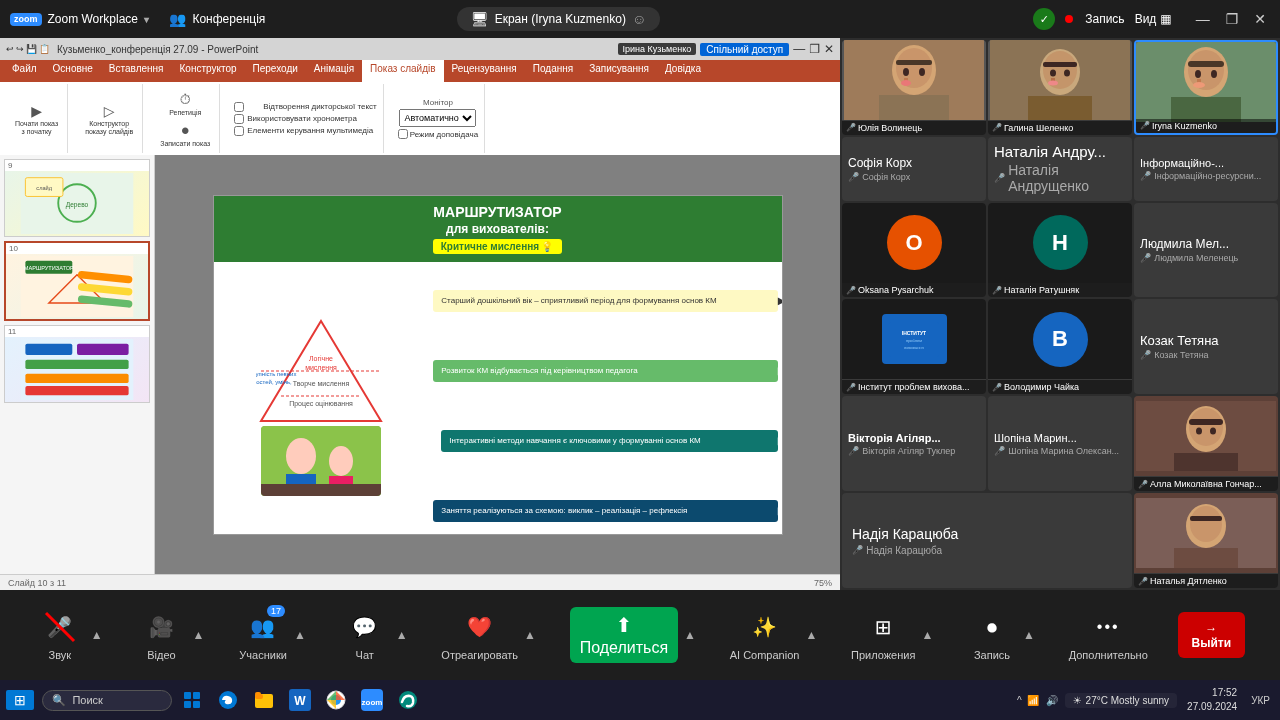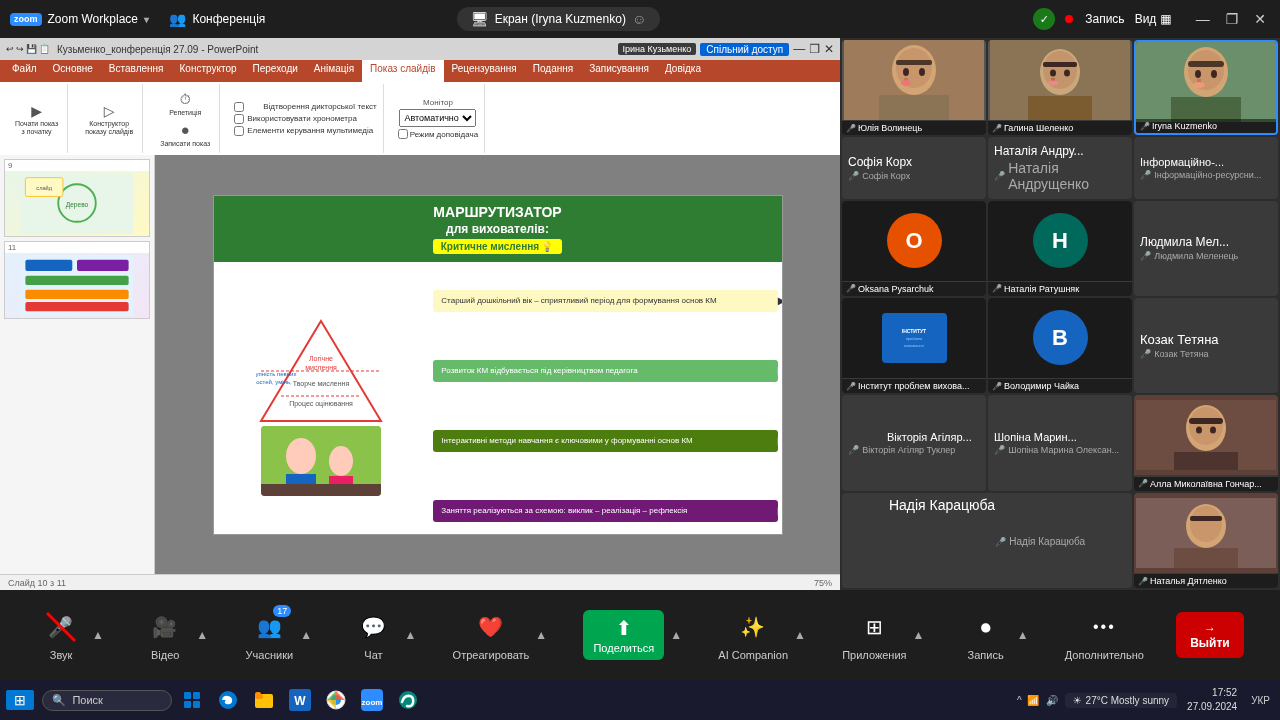--- a/index.html
+++ b/index.html
@@ -662,20 +662,34 @@
             <div class="slide-thumb-img thumb-9">
               <svg width="100%" height="100%" viewBox="0 0 120 65">
                 <rect width="120" height="65" fill="#E8F5E9"></rect>
                 <circle cx="60" cy="32" r="20" fill="none" stroke="#4CAF50" stroke-width="2"></circle>
                 <text x="60" y="36" text-anchor="middle" font-size="7" fill="#2E7D32">Дерево</text>
                 <rect x="5" y="5" width="40" height="20" rx="2" fill="#FFF9C4" stroke="#FBC02D" stroke-width="1"></rect>
                 <text x="25" y="18" text-anchor="middle" font-size="6" fill="#555">слайд</text>
               </svg>
             </div>
           </div>
+          <div class="slide-thumb active">
+            <div class="slide-thumb-num">10</div>
+            <div class="slide-thumb-img thumb-10">
+              <svg width="100%" height="100%" viewBox="0 0 120 65">
+                <rect width="120" height="65" fill="#FFF3E0"></rect>
+                <rect x="5" y="5" width="50" height="14" rx="2" fill="#2E7D32"></rect>
+                <text x="30" y="15" text-anchor="middle" font-size="6" fill="white">МАРШРУТИЗАТОР</text>
+                <polygon points="60,20 90,50 30,50" fill="none" stroke="#E64A19" stroke-width="1.5"></polygon>
+                <line x1="65" y1="20" x2="115" y2="25" stroke="#FF8F00" stroke-width="8" stroke-linecap="round"></line>
+                <line x1="65" y1="33" x2="115" y2="38" stroke="#FDD835" stroke-width="8" stroke-linecap="round"></line>
+                <line x1="65" y1="46" x2="115" y2="51" stroke="#66BB6A" stroke-width="8" stroke-linecap="round"></line>
+              </svg>
+            </div>
+          </div>
           <div class="slide-thumb">
             <div class="slide-thumb-num">11</div>
             <div class="slide-thumb-img thumb-11">
               <svg width="100%" height="100%" viewBox="0 0 120 65">
                 <rect width="120" height="65" fill="#E3F2FD"></rect>
                 <rect x="5" y="5" width="50" height="12" rx="2" fill="#1565C0"></rect>
                 <rect x="60" y="5" width="55" height="12" rx="2" fill="#7B1FA2"></rect>
                 <rect x="5" y="22" width="110" height="10" rx="2" fill="#43A047"></rect>
                 <rect x="5" y="37" width="110" height="10" rx="2" fill="#FB8C00"></rect>
                 <rect x="5" y="50" width="110" height="10" rx="2" fill="#E53935"></rect>
@@ -723,24 +737,24 @@
               </div>
               <div class="slide-right-col">
 
                 <div class="pencil-item">
                   <div class="pencil-body" style="background:#fef9c3;color:#333;font-size:8px;padding:4px 8px;border-radius:3px;flex:1;">Старший дошкільний вік – сприятливий період для формування основ КМ</div>
                 </div>
                 <div class="pencil-item">
                   <div class="pencil-body" style="background:#66BB6A;color:white;font-size:8px;padding:4px 8px;border-radius:3px;flex:1;">Розвиток КМ відбувається під керівництвом педагога</div>
                 </div>
                 <div class="pencil-item">
-                  <div class="pencil-body" style="background:#4d7c0f;color:white;font-size:8px;padding:4px 8px;border-radius:3px;flex:1;">Інтерактивні методи навчання є ключовими у формуванні основ КМ</div>
+                  <div class="pencil-body" style="background:#0f766e;color:white;font-size:8px;padding:4px 8px;border-radius:3px;flex:1;margin-left:8px;">Інтерактивні методи навчання є ключовими у формуванні основ КМ</div>
                 </div>
                 <div class="pencil-item">
-                  <div class="pencil-body" style="background:#701a75;color:white;font-size:8px;padding:4px 8px;border-radius:3px;flex:1;">Заняття реалізуються за схемою: виклик – реалізація – рефлексія</div>
+                  <div class="pencil-body" style="background:#0c4a6e;color:white;font-size:8px;padding:4px 8px;border-radius:3px;flex:1;">Заняття реалізуються за схемою: виклик – реалізація – рефлексія</div>
                 </div>
               </div>
             </div>
           </div>
         </div>
       </div>
 
       <div id="slide-status">
         <span>Слайд 10 з 11</span>
         <span style="flex:1;"></span>
@@ -810,21 +824,21 @@
     </div>
 
     <div class="participant-tile" style="display:flex;flex-direction:column;justify-content:center;padding:4px 6px;min-height:50px;">
       <div style="color:white;font-size:12px;font-weight:500;">Софія Корх</div>
       <div style="display:flex;align-items:center;gap:3px;margin-top:2px;">
         <span style="font-size:9px;color:#aaa;">🎤</span>
         <span style="font-size:9px;color:#aaa;">Софія Корх</span>
       </div>
     </div>
     <div class="participant-tile" style="display:flex;flex-direction:column;justify-content:center;padding:4px 6px;min-height:50px;">
-      <div style="color:white;font-size:12px;font-weight:500;">Наталія Андру...</div>
+      <div style="color:white;font-size:15px;font-weight:500;">Наталія Андру...</div>
       <div style="display:flex;align-items:center;gap:3px;margin-top:2px;">
         <span style="font-size:9px;color:#aaa;">🎤</span>
         <span style="font-size:14px;color:#aaa;">Наталія Андрущенко</span>
       </div>
     </div>
     <div class="participant-tile" style="display:flex;flex-direction:column;justify-content:center;padding:4px 6px;min-height:50px;">
       <div style="color:white;font-size:11px;font-weight:500;">Інформаційно-...</div>
       <div style="display:flex;align-items:center;gap:3px;margin-top:2px;">
         <span style="font-size:9px;color:#aaa;">🎤</span>
         <span style="font-size:9px;color:#aaa;">Інформаційно-ресурсни...</span>
@@ -884,21 +898,21 @@
     </div>
     <div class="participant-tile" style="display:flex;flex-direction:column;justify-content:center;padding:4px 6px;min-height:80px;">
       <div style="color:white;font-size:13px;font-weight:500;">Козак Тетяна</div>
       <div style="display:flex;align-items:center;gap:3px;margin-top:2px;">
         <span style="font-size:9px;color:#aaa;">🎤</span>
         <span style="font-size:9px;color:#aaa;">Козак Тетяна</span>
       </div>
     </div>
 
     <div class="participant-tile" style="display:flex;flex-direction:column;justify-content:center;padding:4px 6px;min-height:70px;">
-      <div style="color:white;font-size:11px;font-weight:400;margin-left:39px;">Вікторія Агіляр...</div>
+      <div style="color:white;font-size:11px;font-weight:700;">Вікторія Агіляр...</div>
       <div style="display:flex;align-items:center;gap:3px;margin-top:2px;">
         <span style="font-size:9px;color:#aaa;">🎤</span>
         <span style="font-size:9px;color:#aaa;">Вікторія Агіляр Туклер</span>
       </div>
     </div>
     <div class="participant-tile" style="display:flex;flex-direction:column;justify-content:center;padding:4px 6px;min-height:70px;">
       <div style="color:white;font-size:11px;font-weight:500;">Шопіна Марин...</div>
       <div style="display:flex;align-items:center;gap:3px;margin-top:2px;">
         <span style="font-size:9px;color:#aaa;">🎤</span>
         <span style="font-size:9px;color:#aaa;">Шопіна Марина Олексан...</span>
@@ -915,21 +929,21 @@
           <ellipse cx="63" cy="30" rx="3" ry="3.5" fill="#3E2723"></ellipse>
           <ellipse cx="77" cy="30" rx="3" ry="3.5" fill="#3E2723"></ellipse>
         </svg>
       </div>
       <div class="name-label">
         <span class="mic-icon-small">🎤</span>
         <span>Алла Миколаївна Гончар...</span>
       </div>
     </div>
 
-    <div class="participant-tile" style="grid-column:1/3;display:flex;flex-direction:row;justify-content:center;padding:4px 10px;min-height:70px;">
+    <div class="participant-tile" style="grid-column:1/3;display:flex;flex-direction:column;justify-content:center;padding:4px 10px;min-height:70px;">
       <div style="color:white;font-size:14px;font-weight:500;">Надія Карацюба</div>
       <div style="display:flex;align-items:center;gap:3px;margin-top:3px;">
         <span style="font-size:9px;color:#aaa;">🎤</span>
         <span style="font-size:10px;color:#aaa;">Надія Карацюба</span>
       </div>
     </div>
     <div class="participant-tile">
       <div class="video-area" style="background:#5D4037;">
         <svg width="100%" height="70" viewBox="0 0 140 70">
           <rect width="140" height="70" fill="#7B5E57"></rect>
@@ -995,21 +1009,21 @@
     <div class="tool-btn">
       <div class="icon-area">❤️</div>
       <span class="btn-label">Отреагировать</span>
     </div>
     <span class="arrow-btn">▲</span>
   </div>
 
   <div class="tool-btn-group">
     <div class="share-btn-special">
       <div style="font-size:20px;">⬆</div>
-      <span style="font-size:11px;color:white;">Поделиться</span>
+      <span style="font-size:16px;color:white;">Поделиться</span>
     </div>
     <span class="arrow-btn">▲</span>
   </div>
 
   <div class="tool-btn-group">
     <div class="tool-btn">
       <div class="icon-area">✨</div>
       <span class="btn-label">AI Companion</span>
     </div>
     <span class="arrow-btn">▲</span>

